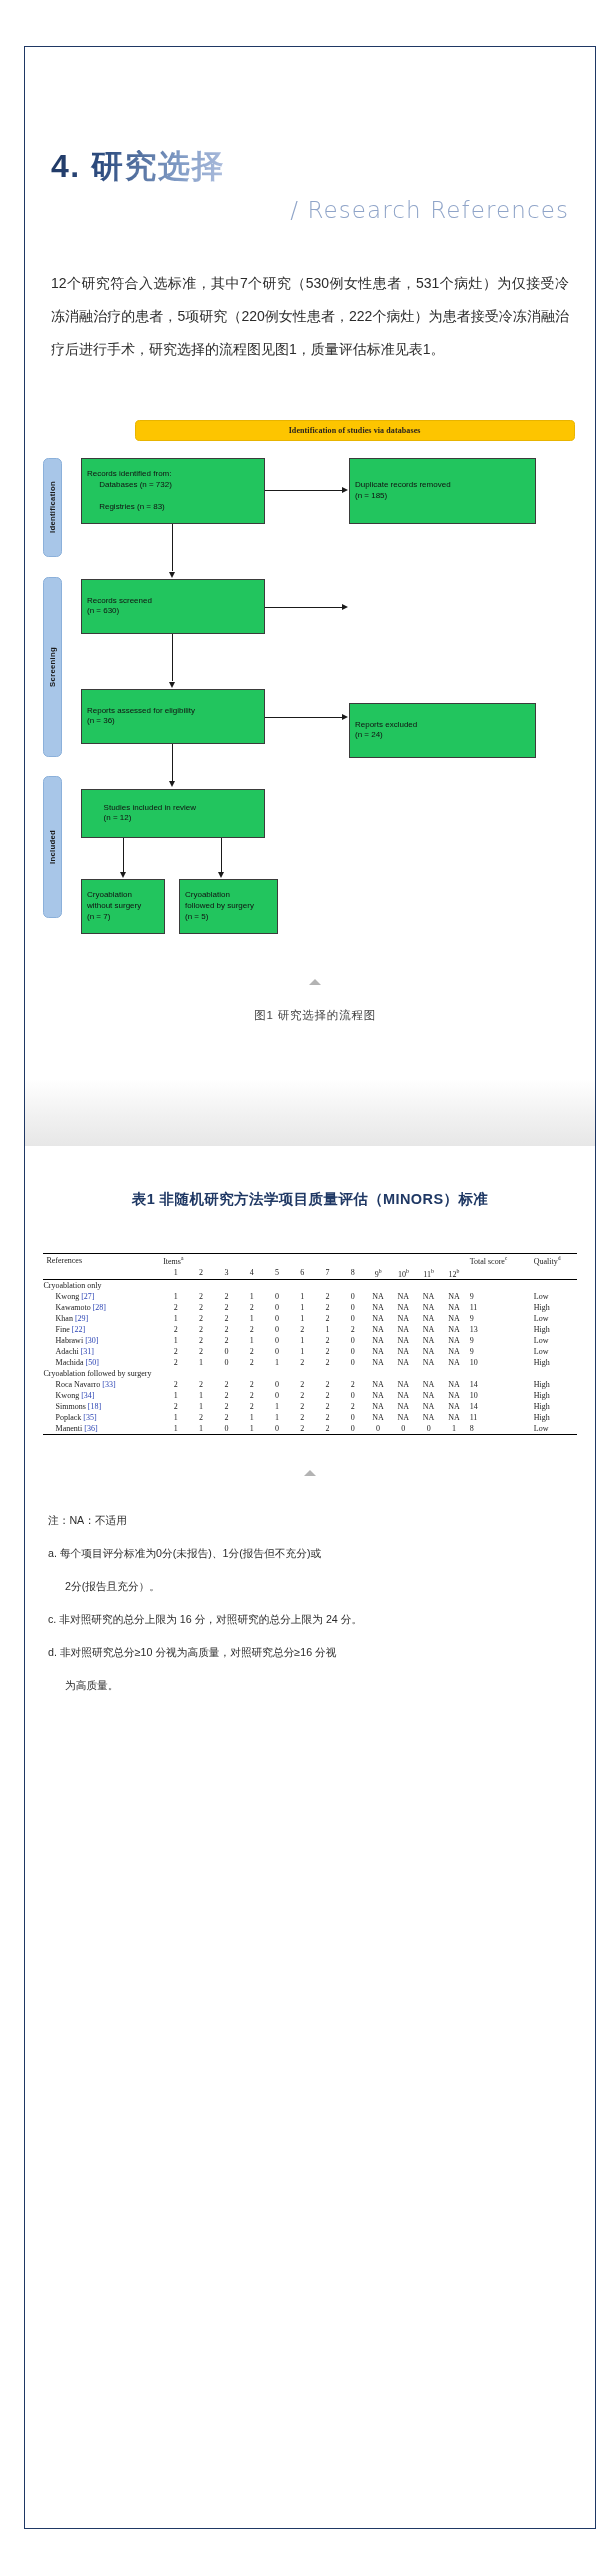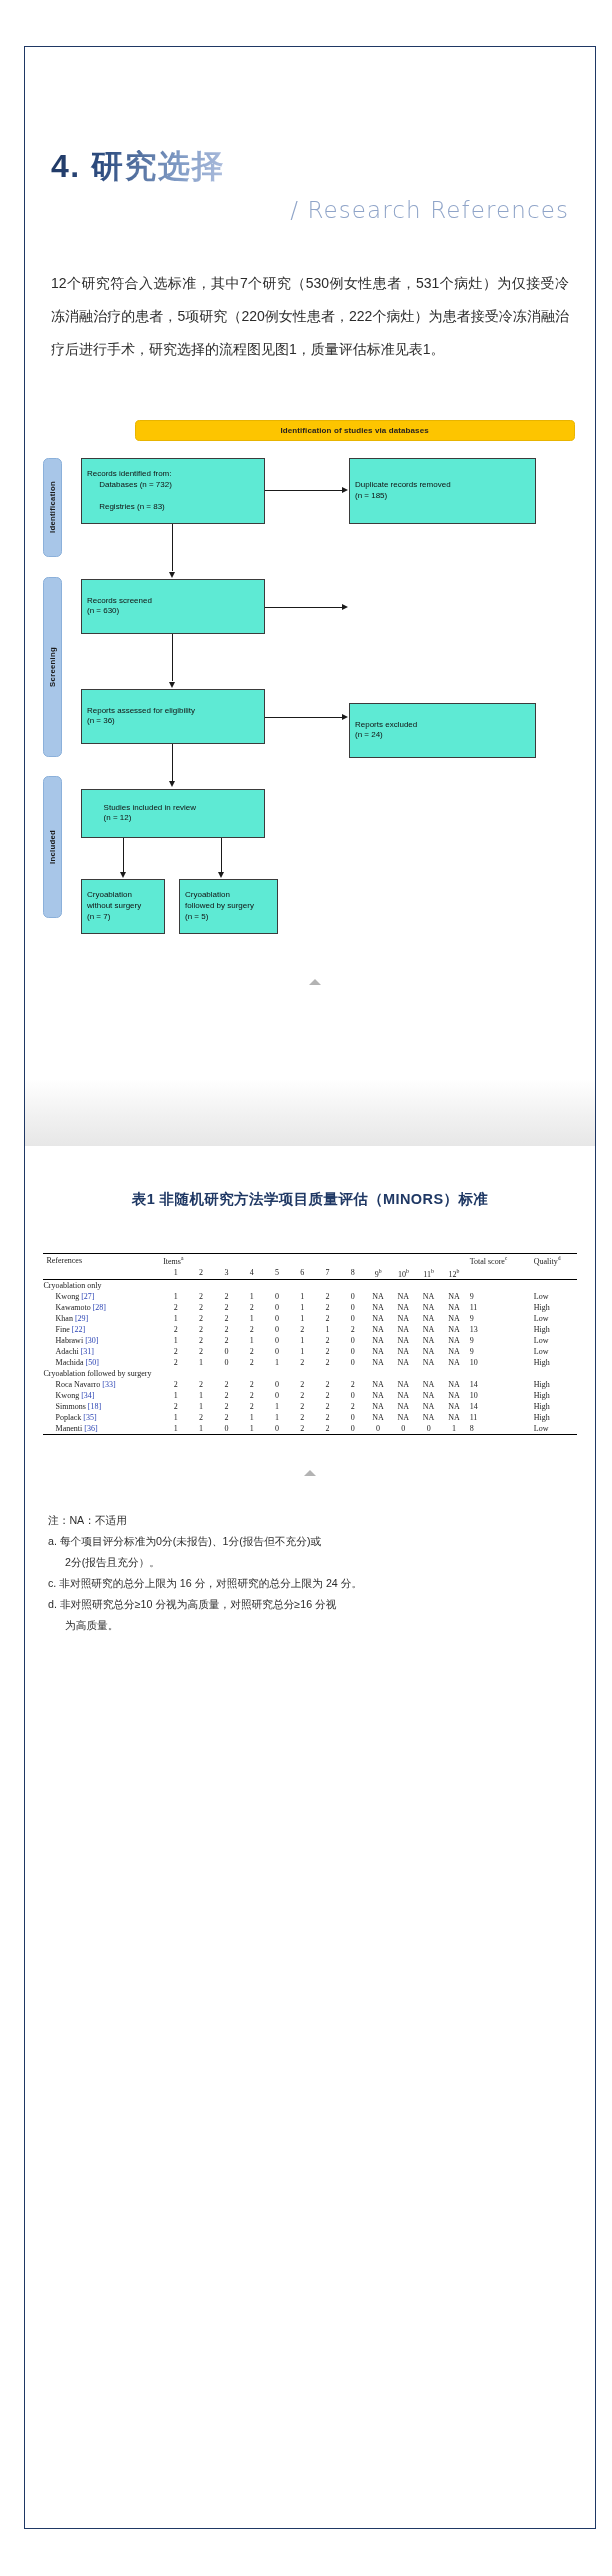--- a/index.html
+++ b/index.html
@@ -73,20 +73,21 @@
     width: 440px; height: 20.7px;
     background: #fdc500;
     border: 0.8px solid #e8b400;
     border-radius: 4.6px;
     color: #231f20;
     font-size: 8px;
     font-weight: bold;
     display: flex; align-items: center; justify-content: center;
     text-align: center;
     letter-spacing: 0.1px;
+    font-family: Liberation Serif, serif;
   }
 
   .fl-stage {
     position: absolute;
     width: 19px;
     background: #a8c6e8;
     border: 0.8px solid #8bb0da;
     border-radius: 5.4px;
     color: #1a1a1a;
     font-size: 7.7px;
@@ -95,21 +96,21 @@
   }
   .fl-stage span {
     writing-mode: vertical-rl;
     transform: rotate(180deg);
     letter-spacing: 0.3px;
     white-space: nowrap;
   }
 
   .fl-box {
     position: absolute;
-    background: #5eead4;
+    background: #22c55e;
     border: 0.9px solid #3b3b3b;
     font-size: 8px;
     line-height: 1.35;
     color: #111111;
     padding: 5.4px 5.4px;
     display: flex;
     align-items: center;
   }
   .fl-box .b-txt { width: 100%; white-space: pre-line; }
   .indent1 { display: block; padding-left: 12.2px; }
@@ -186,21 +187,21 @@
   .cite { color: #2a43b4; }
 
   
   .notes {
     margin: 34px 23px 0 23px;
     font-size: 10.7px;
     line-height: 1.95;
     color: #2b2b2b;
     font-family: "Liberation Sans", sans-serif;
   }
-  .notes .n-line { white-space: pre-wrap; }
+  .notes .n-line { white-space: pre-wrap; margin-top: 12px; }
   .notes .n-cont { padding-left: 17px; }
 </style>
 </head>
 <body>
 
 <div class="page-frame">
 
   <div class="heading-block">
     <div class="heading-cn">4. 研究选择</div>
     <div class="heading-en">/ Research References</div>
@@ -280,20 +281,21 @@
 (n = 7)</div>
       </div>
       <div class="fl-box" style="left:136px; top:459px; width:99px; height:55px;">
         <div class="b-txt">Cryoablation
 followed by surgery
 (n = 5)</div>
       </div>
 
       <div style="position:absolute; left:0; top:559px; width:545px;">
         <div class="caret"></div>
+        <div class="fig-caption">图1 研究选择的流程图</div>
       </div>
 
     </div>
   </div>
 
   <div class="sep-band"></div>
 
   <div class="table-title">表1 非随机研究方法学项目质量评估（MINORS）标准</div>
 
   <div class="tbl-wrap">

